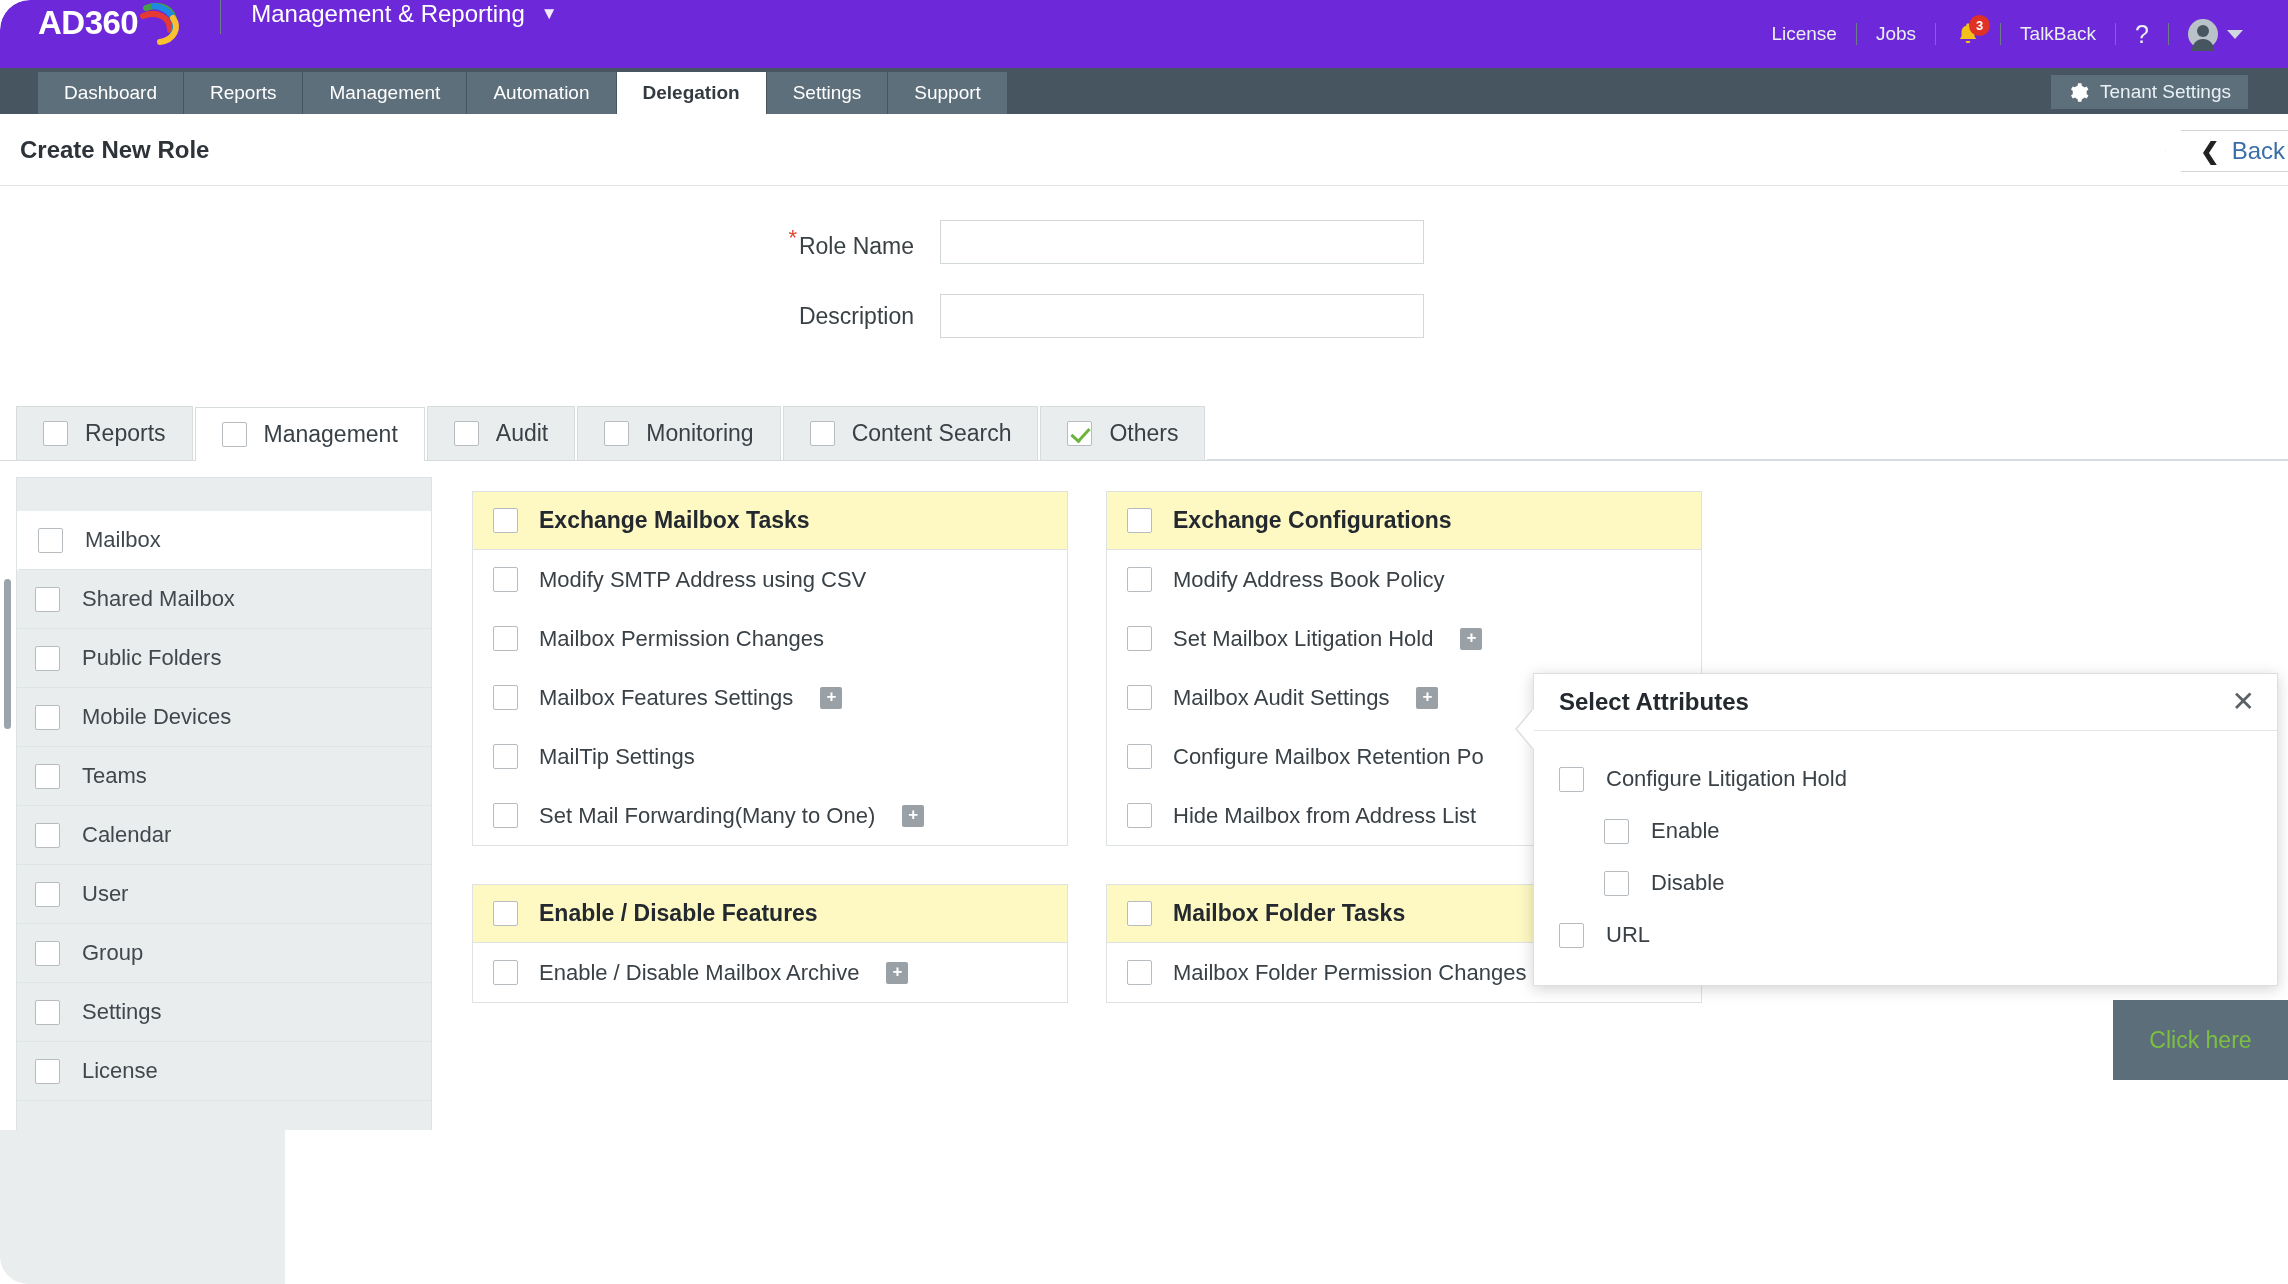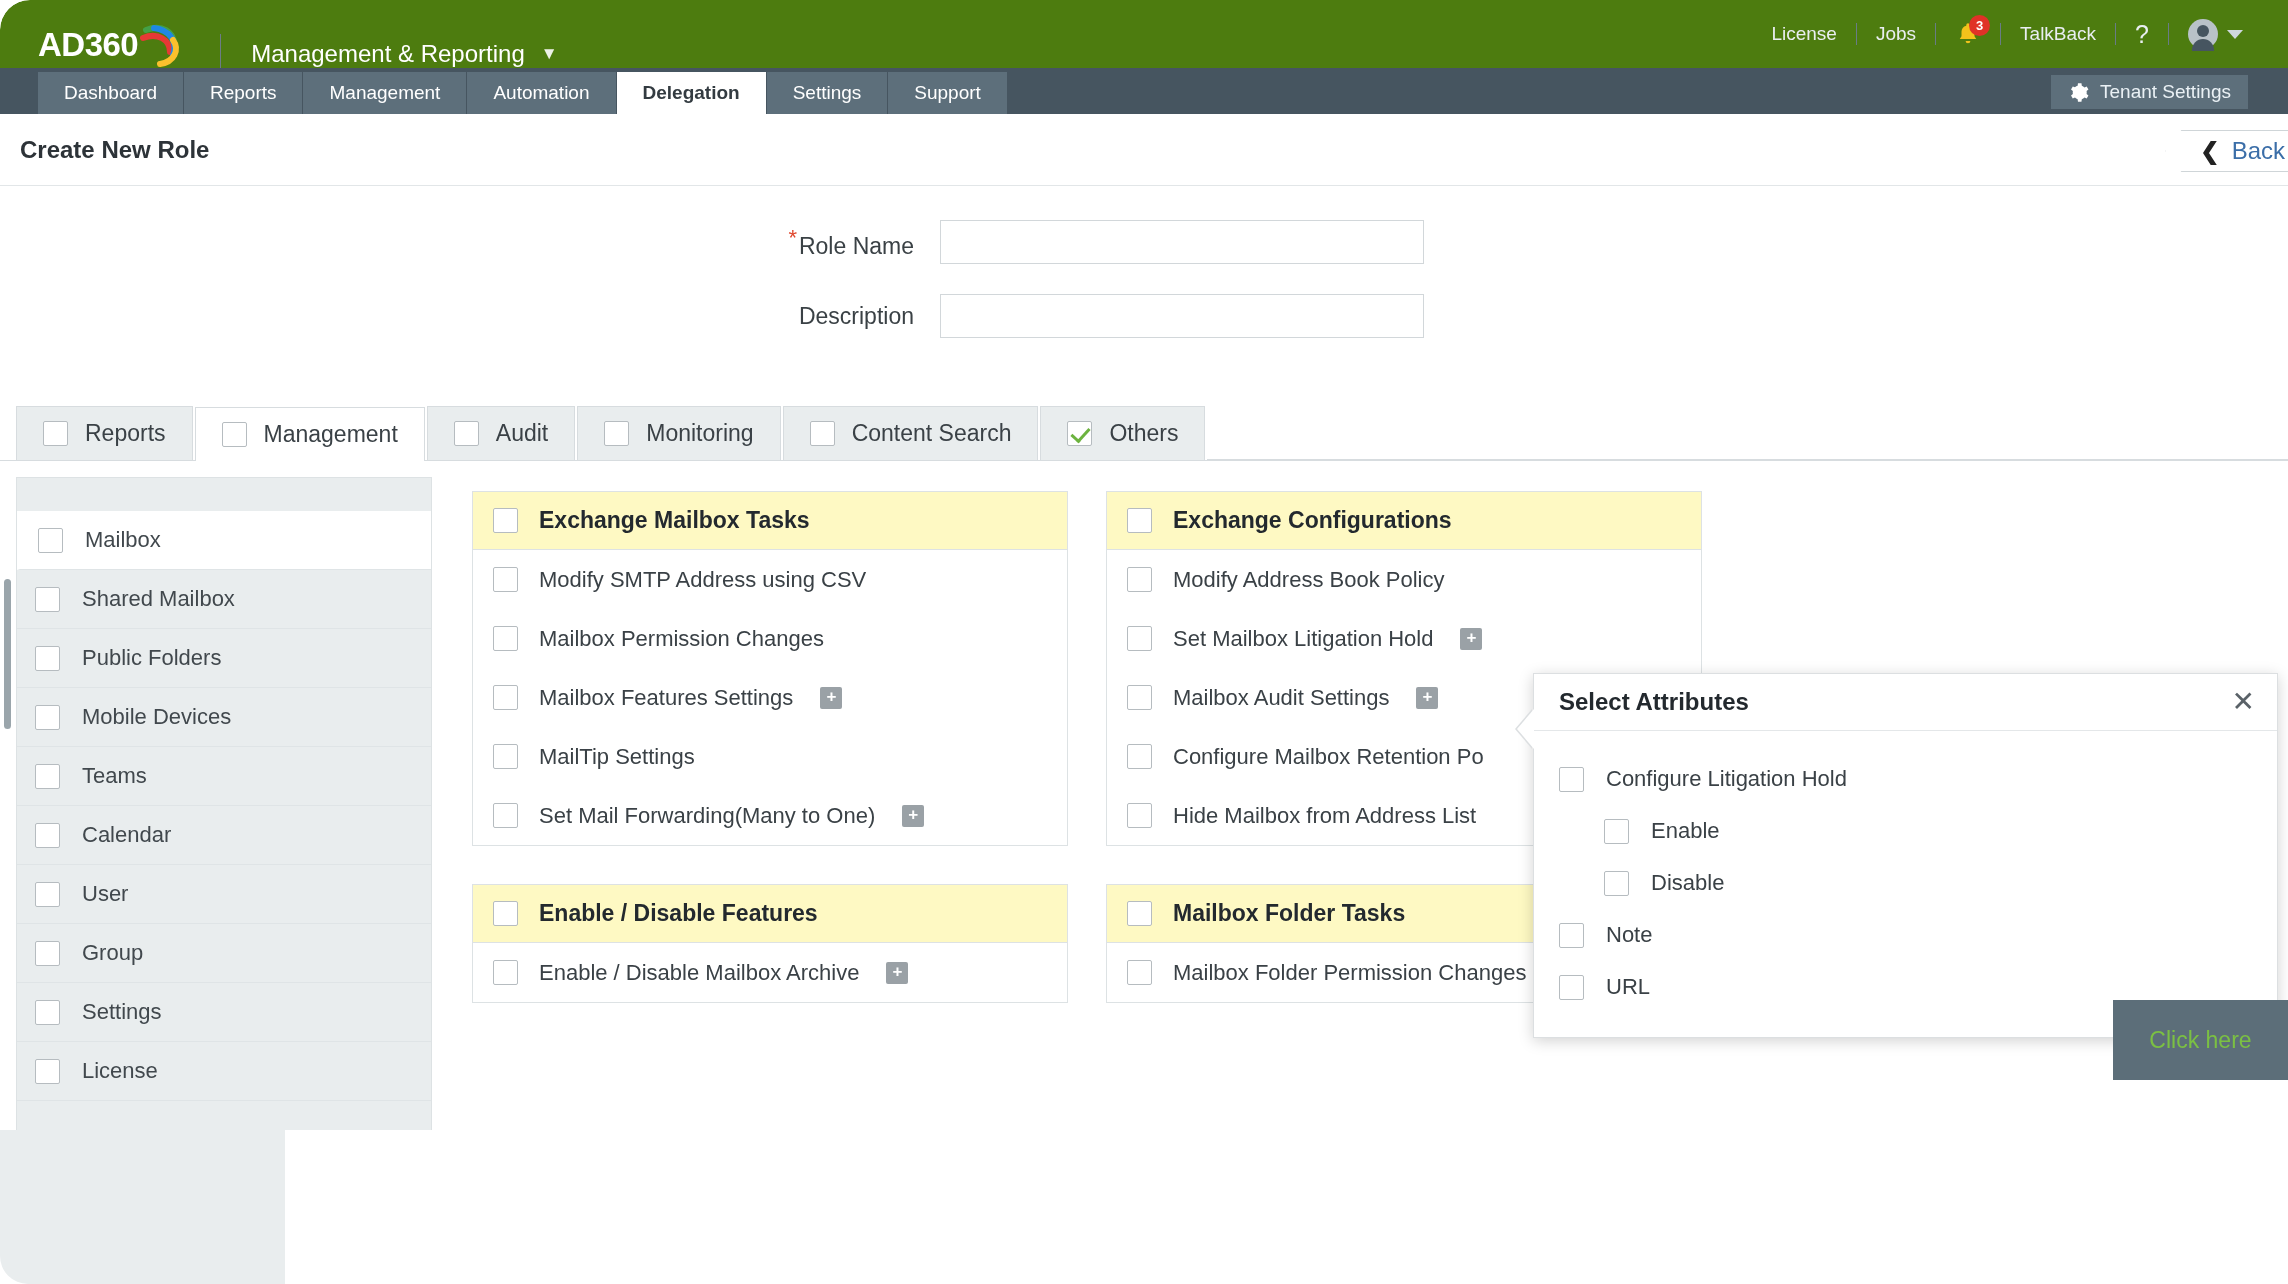--- a/index.html
+++ b/index.html
@@ -14,23 +14,23 @@
   
   .window {
     position: absolute; left: 0; top: 0; width: 2288px; height: 1130px;
     background: #ffffff;
     border-top-left-radius: 30px;
     overflow: hidden;
   }
 
   
   .topbar {
-    position: relative; height: 68px; background: #4d7c0f;
+    position: relative; height: 68px; background: #6d28d9;
     border-top-left-radius: 30px;
-    display: flex; align-items: flex-end;
+    display: flex; align-items: flex-start;
   }
   .logo-wrap { display:flex; align-items:center; margin-left: 38px; }
   .logo-text {
     color:#ffffff; font-size: 33px; font-weight: 700; letter-spacing: -0.5px;
     font-family: "Liberation Sans", sans-serif;
   }
   .logo-swoosh { position: relative; width: 42px; height: 46px; margin-left: 2px; }
   .logo-swoosh svg { display:block; }
 
   .hdr-divider { width:1px; height:34px; background:#6c7c87; margin: 0 30px 0 38px; }
@@ -499,24 +499,20 @@
       <div class="popup-row indent">
         <span class="cb"></span>
         <span class="lbl">Enable</span>
       </div>
       <div class="popup-row indent">
         <span class="cb"></span>
         <span class="lbl">Disable</span>
       </div>
       <div class="popup-row">
         <span class="cb"></span>
-        <span class="lbl">Note</span>
-      </div>
-      <div class="popup-row">
-        <span class="cb"></span>
         <span class="lbl">URL</span>
       </div>
     </div>
   </div>
 
   <div class="clickhere">
     <span class="lbl">Click here</span>
   </div>
 
 </div>

